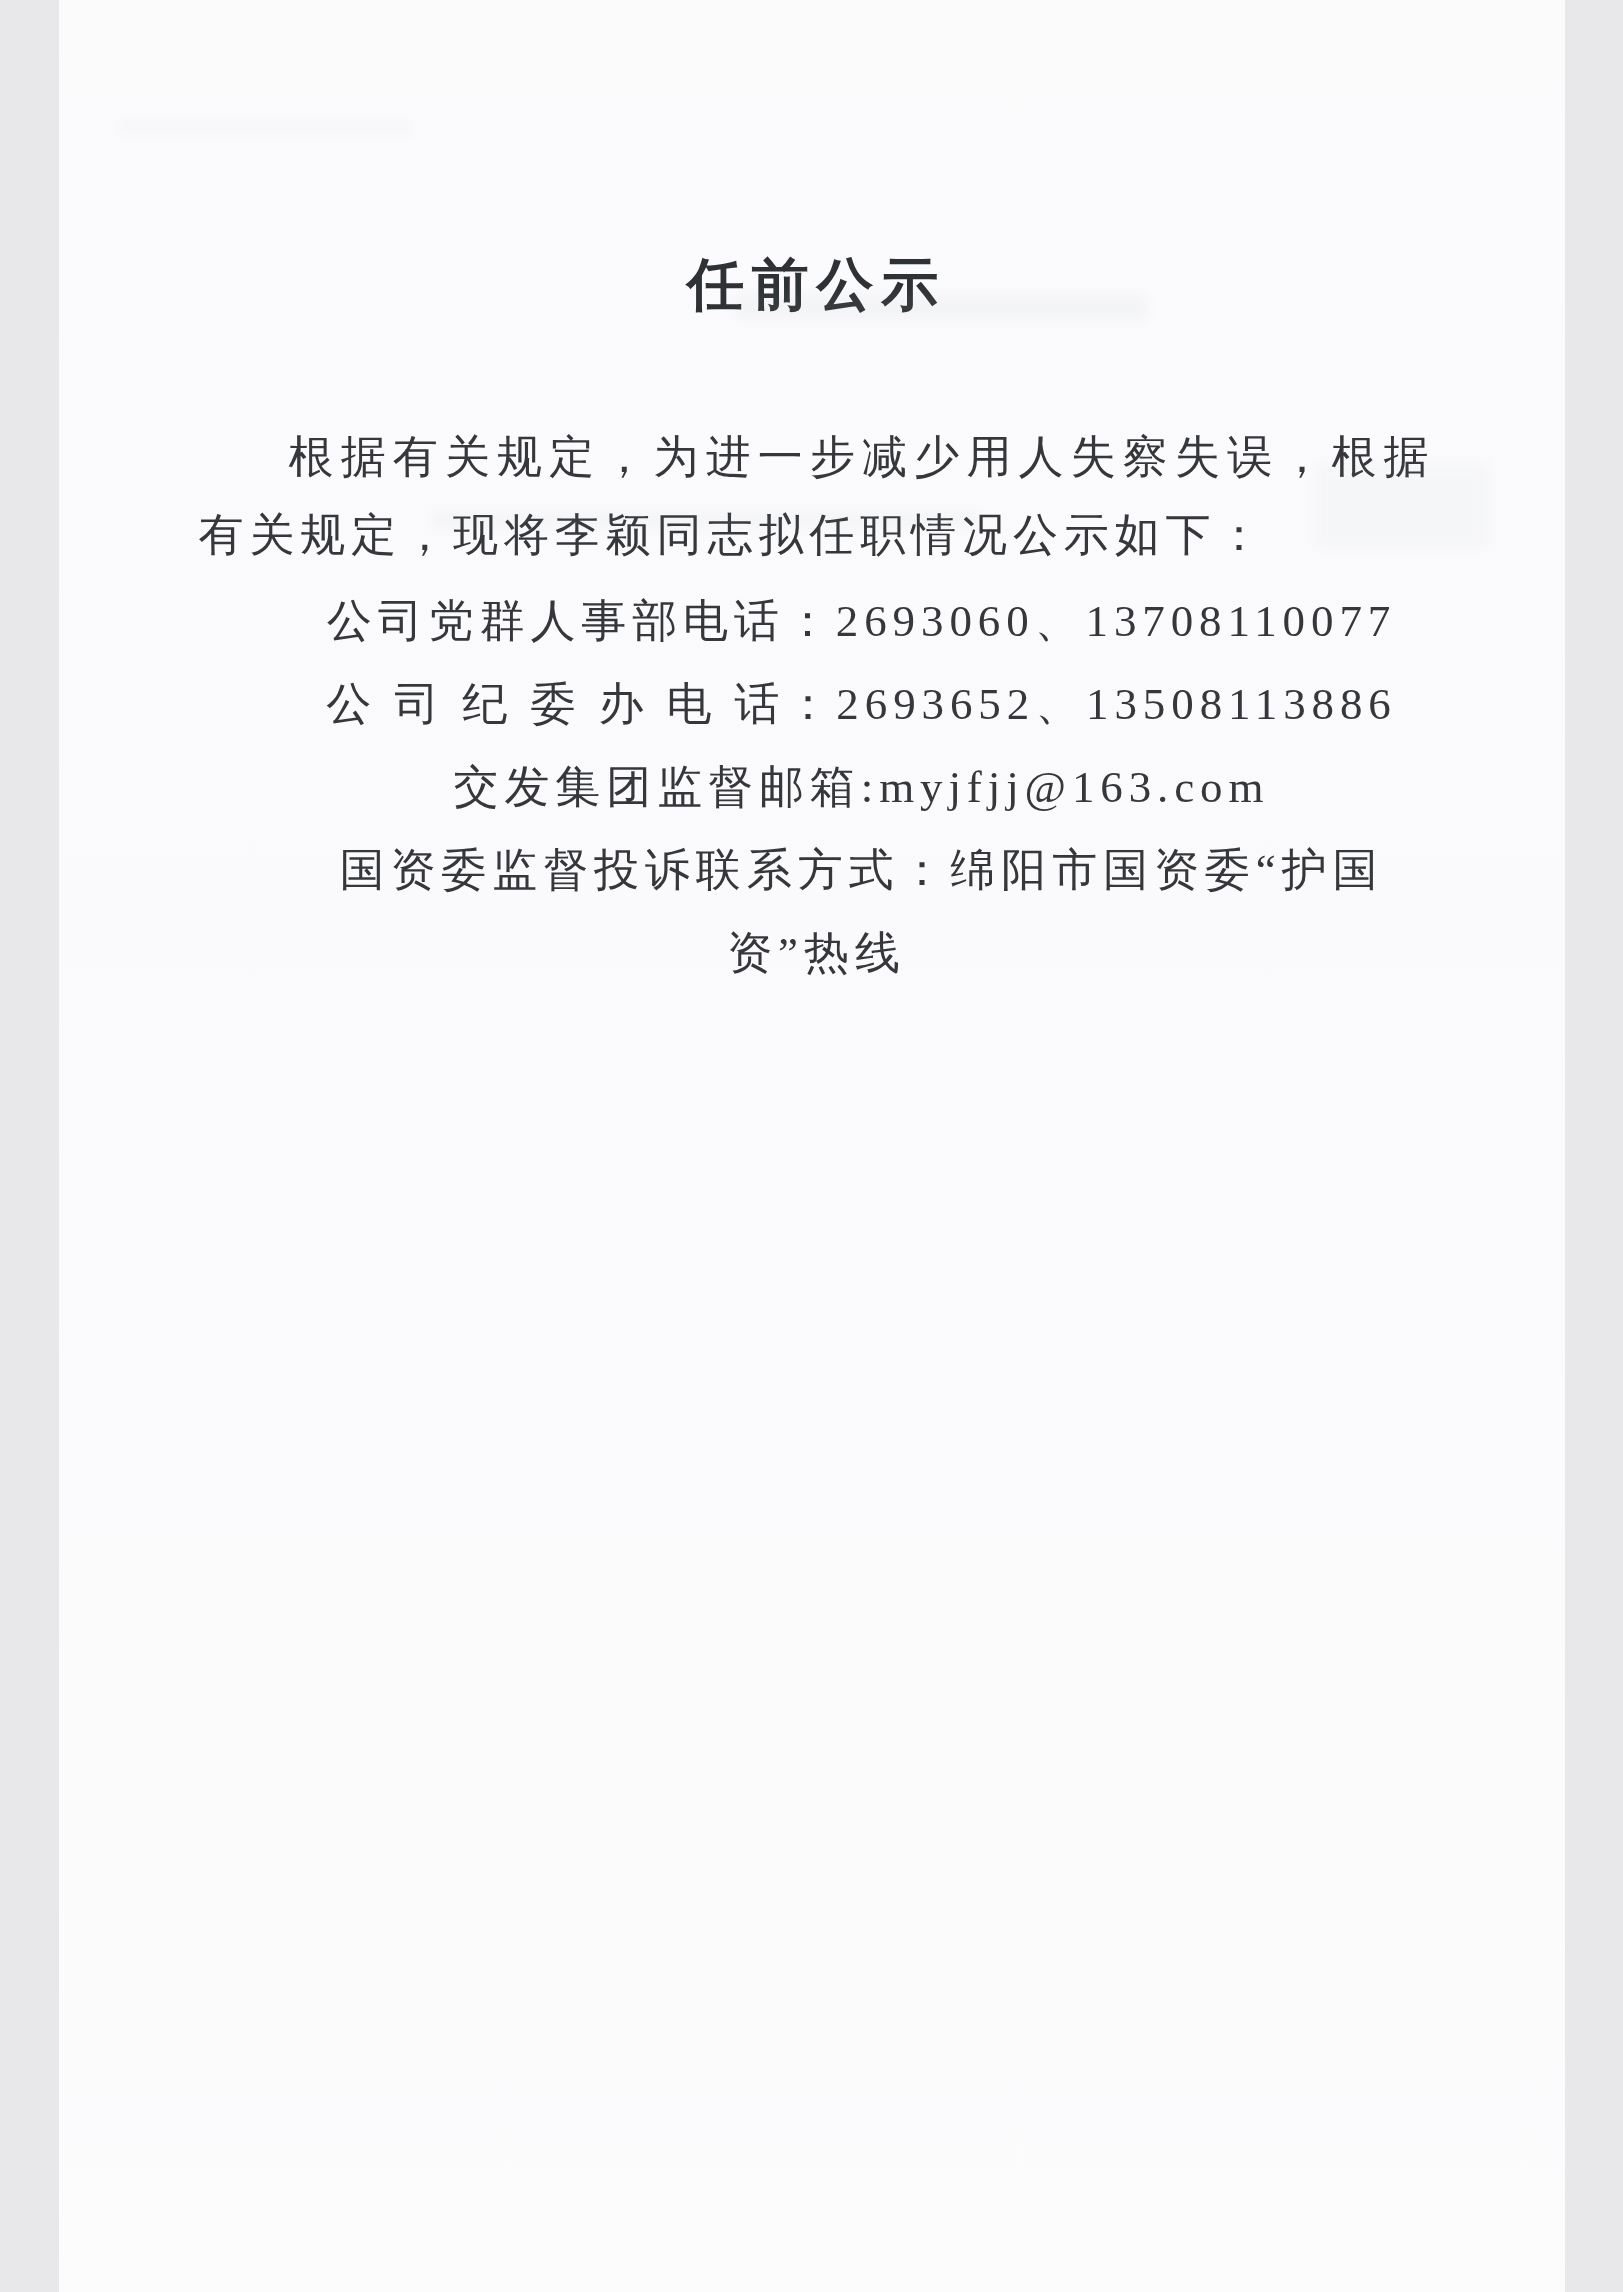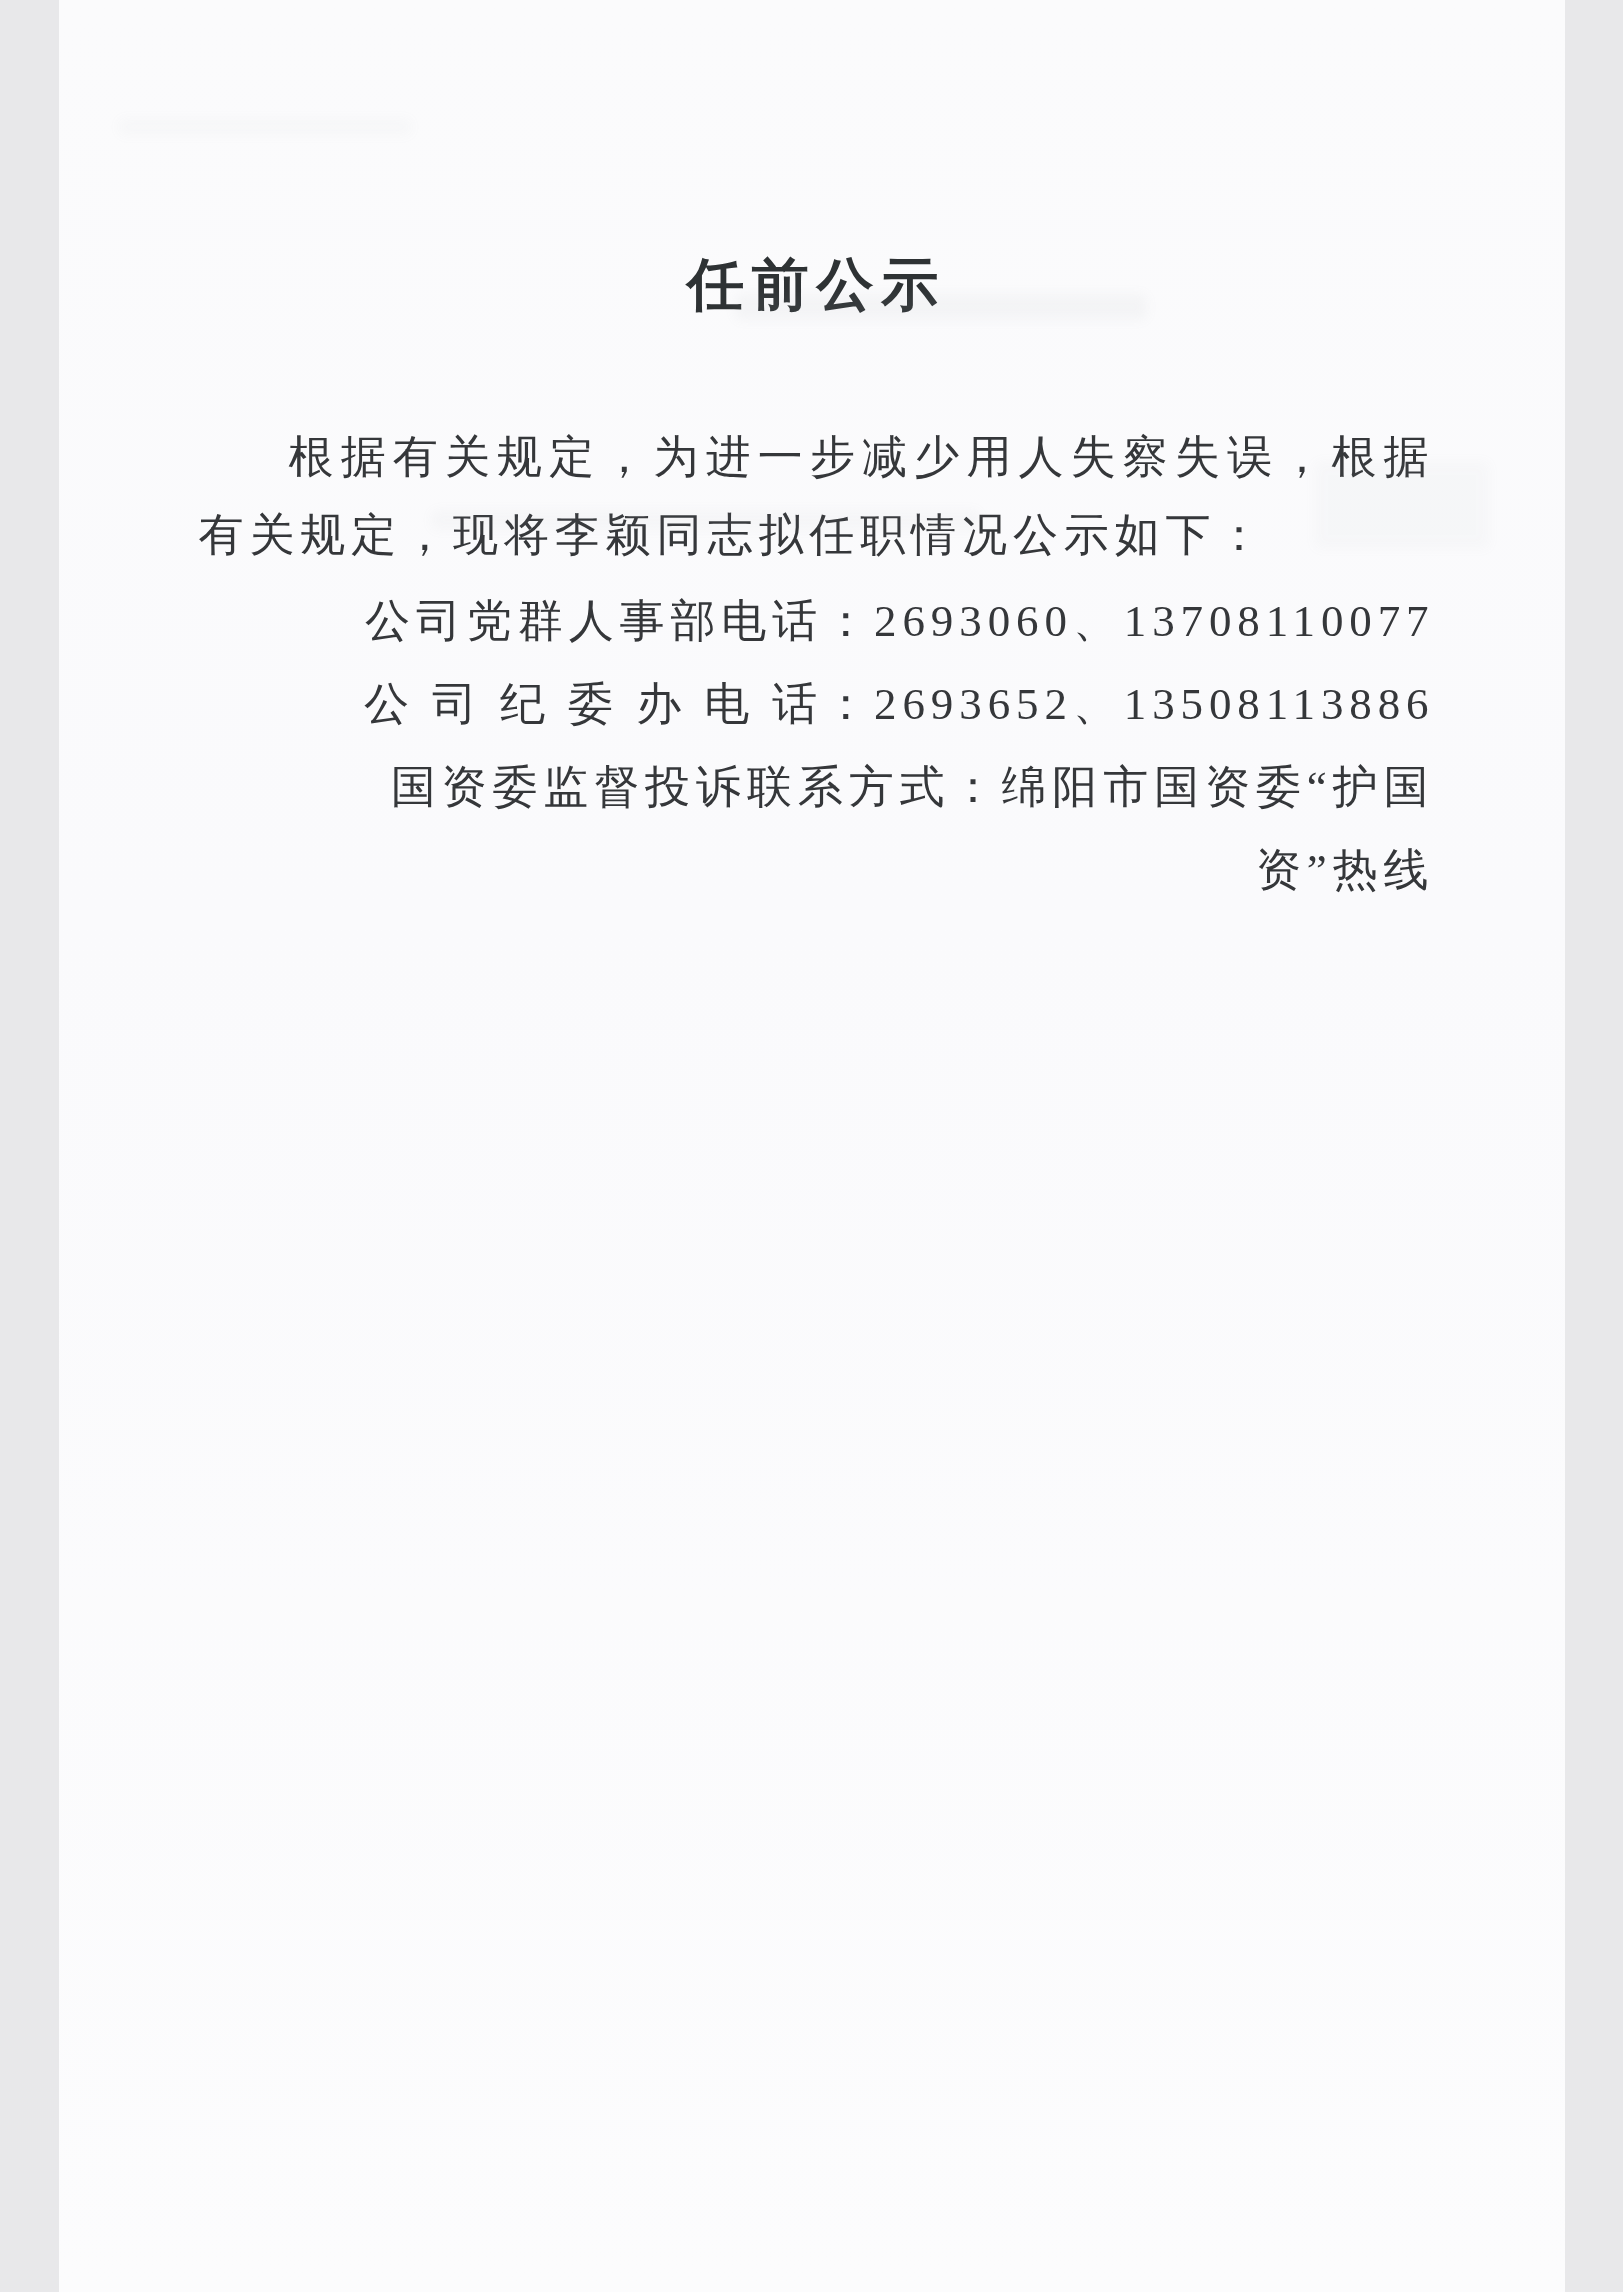--- a/index.html
+++ b/index.html
@@ -44,21 +44,21 @@
     font-size: 45px;
     line-height: 78px;
     letter-spacing: 5.9px;
     text-align: justify;
     text-justify: inter-character;
     text-indent: 2em;
     color: #35373a;
   }
   .doc-body p.contact-line {
     line-height: 83px;
-    text-align: right;
+    text-align: center;
   }
   .doc-body p.first-contact {
     margin-top: 5.9px;
   }
 </style>
 </head>
 <body>
 
 <div class="page">
 
@@ -67,17 +67,18 @@
   <div class="scan-artifact artifact-c"></div>
   <div class="scan-artifact artifact-d"></div>
 
   <h1 class="doc-title">任前公示</h1>
 
   <div class="doc-body">
     <p>根据有关规定，为进一步减少用人失察失误，根据有关规定，现将李颖同志拟任职情况公示如下：</p>
 
     <p class="contact-line first-contact">公司党群人事部电话：2693060、13708110077</p>
     <p class="contact-line">公 司 纪 委 办 电 话：2693652、13508113886</p>
+    <p class="contact-line">交发集团监督邮箱:myjfjj@163.com</p>
     <p class="contact-line">国资委监督投诉联系方式：绵阳市国资委“护国资”热线</p>
   </div>
 
 </div>
 
 
 </body></html>

